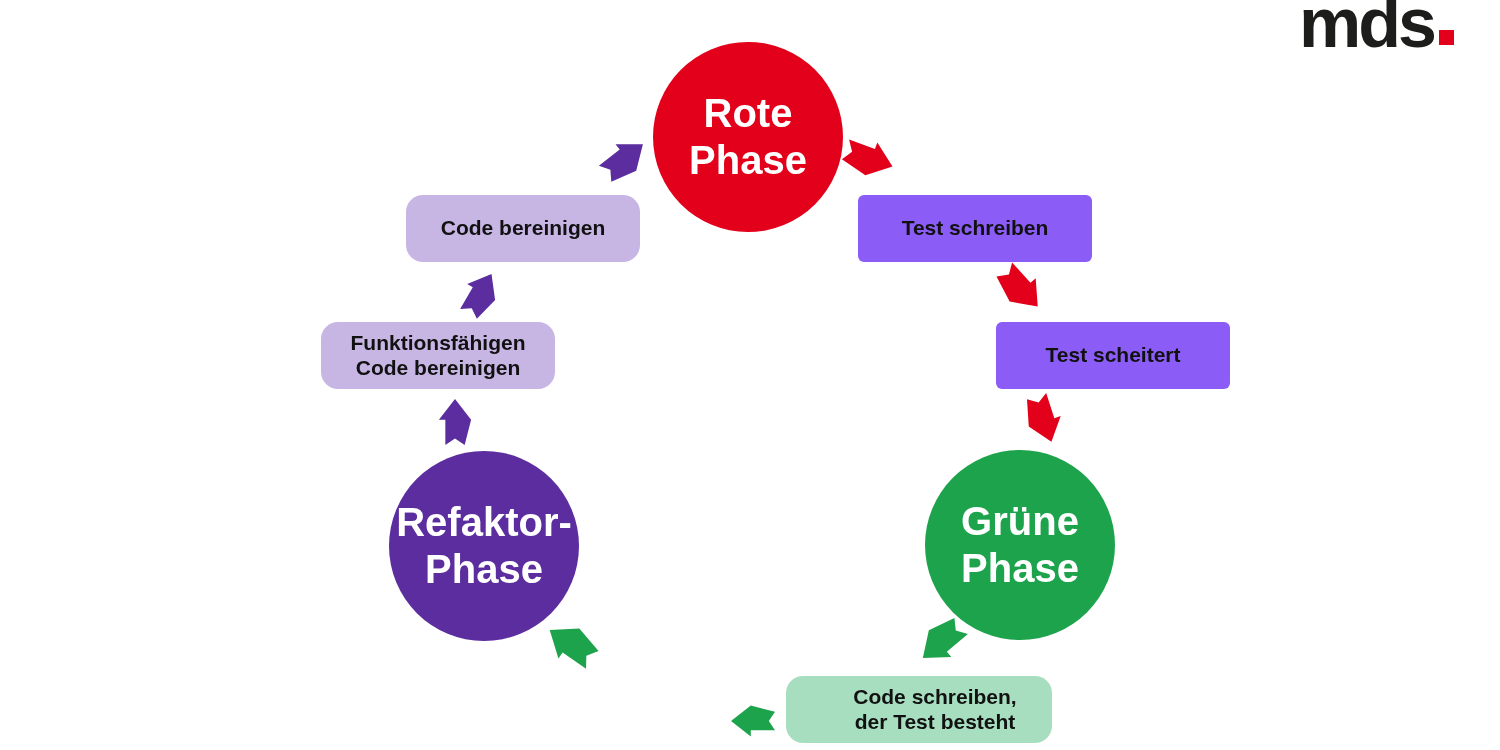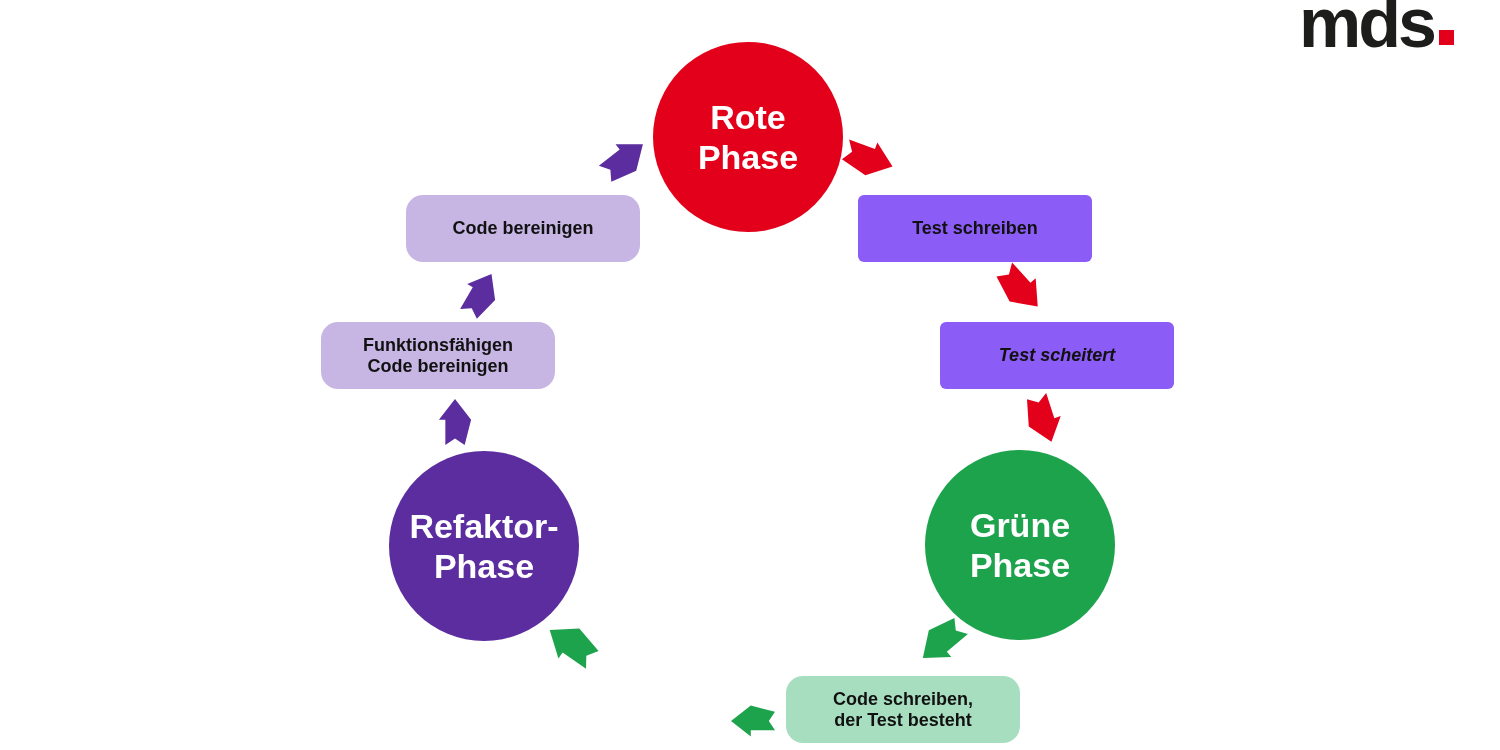--- a/index.html
+++ b/index.html
@@ -7,29 +7,29 @@
   .stage{position:relative;width:1500px;height:750px;background:#ffffff;}
 
   
   .logo{position:absolute;top:-12px;right:46px;display:flex;align-items:flex-end;}
   .logo-text{font-size:70px;font-weight:bold;letter-spacing:-3px;color:#1d1d1b;line-height:1;}
   .logo-dot{width:15px;height:15px;background:#e2001a;margin:0 0 13px 5px;}
 
   
   .circle{position:absolute;width:190px;height:190px;border-radius:50%;
           display:flex;align-items:center;justify-content:center;text-align:center;
-          color:#ffffff;font-weight:bold;font-size:34px;line-height:1.18;white-space:pre-line;}
+          color:#ffffff;font-weight:bold;font-size:40px;line-height:1.18;white-space:pre-line;}
   .c-red{background:#e2001a;}
   .c-green{background:#1ea34d;}
   .c-purple{background:#5b2d9e;}
 
   
   .box{position:absolute;width:234px;height:67px;border-radius:17px;
        display:flex;align-items:center;justify-content:center;text-align:center;
-       color:#111111;font-weight:bold;font-size:18px;line-height:1.15;white-space:pre-line;}
+       color:#111111;font-weight:bold;font-size:21px;line-height:1.15;white-space:pre-line;}
   .b-pink{background:#8b5cf6;border-radius:6px;}
   .b-green{background:#a8dec0;}
   .b-purple{background:#c7b5e4;}
 
   .arrow{position:absolute;overflow:visible;}
 </style>
 </head>
 <body>
 
 <div class="stage">
@@ -48,24 +48,24 @@
 Phase</span>
   </div>
   <div class="circle c-purple" style="left:389px;top:451px;justify-content:center;">
     <span>Refaktor-
 Phase</span>
   </div>
 
   <div class="box b-pink" style="left:858px;top:195px;">
     <span>Test schreiben</span>
   </div>
-  <div class="box b-pink" style="left:940px;top:322px;font-style:italic;">
+  <div class="box b-pink" style="left:996px;top:322px;">
     <span>Test scheitert</span>
   </div>
-  <div class="box b-green" style="left:786px;top:676px;">
+  <div class="box b-green" style="left:786px;top:676px;padding-left:32px;">
     <span>Code schreiben,
 der Test besteht</span>
   </div>
   <div class="box b-purple" style="left:321px;top:322px;">
     <span>Funktionsfähigen
 Code bereinigen</span>
   </div>
   <div class="box b-purple" style="left:406px;top:195px;">
     <span>Code bereinigen</span>
   </div>

